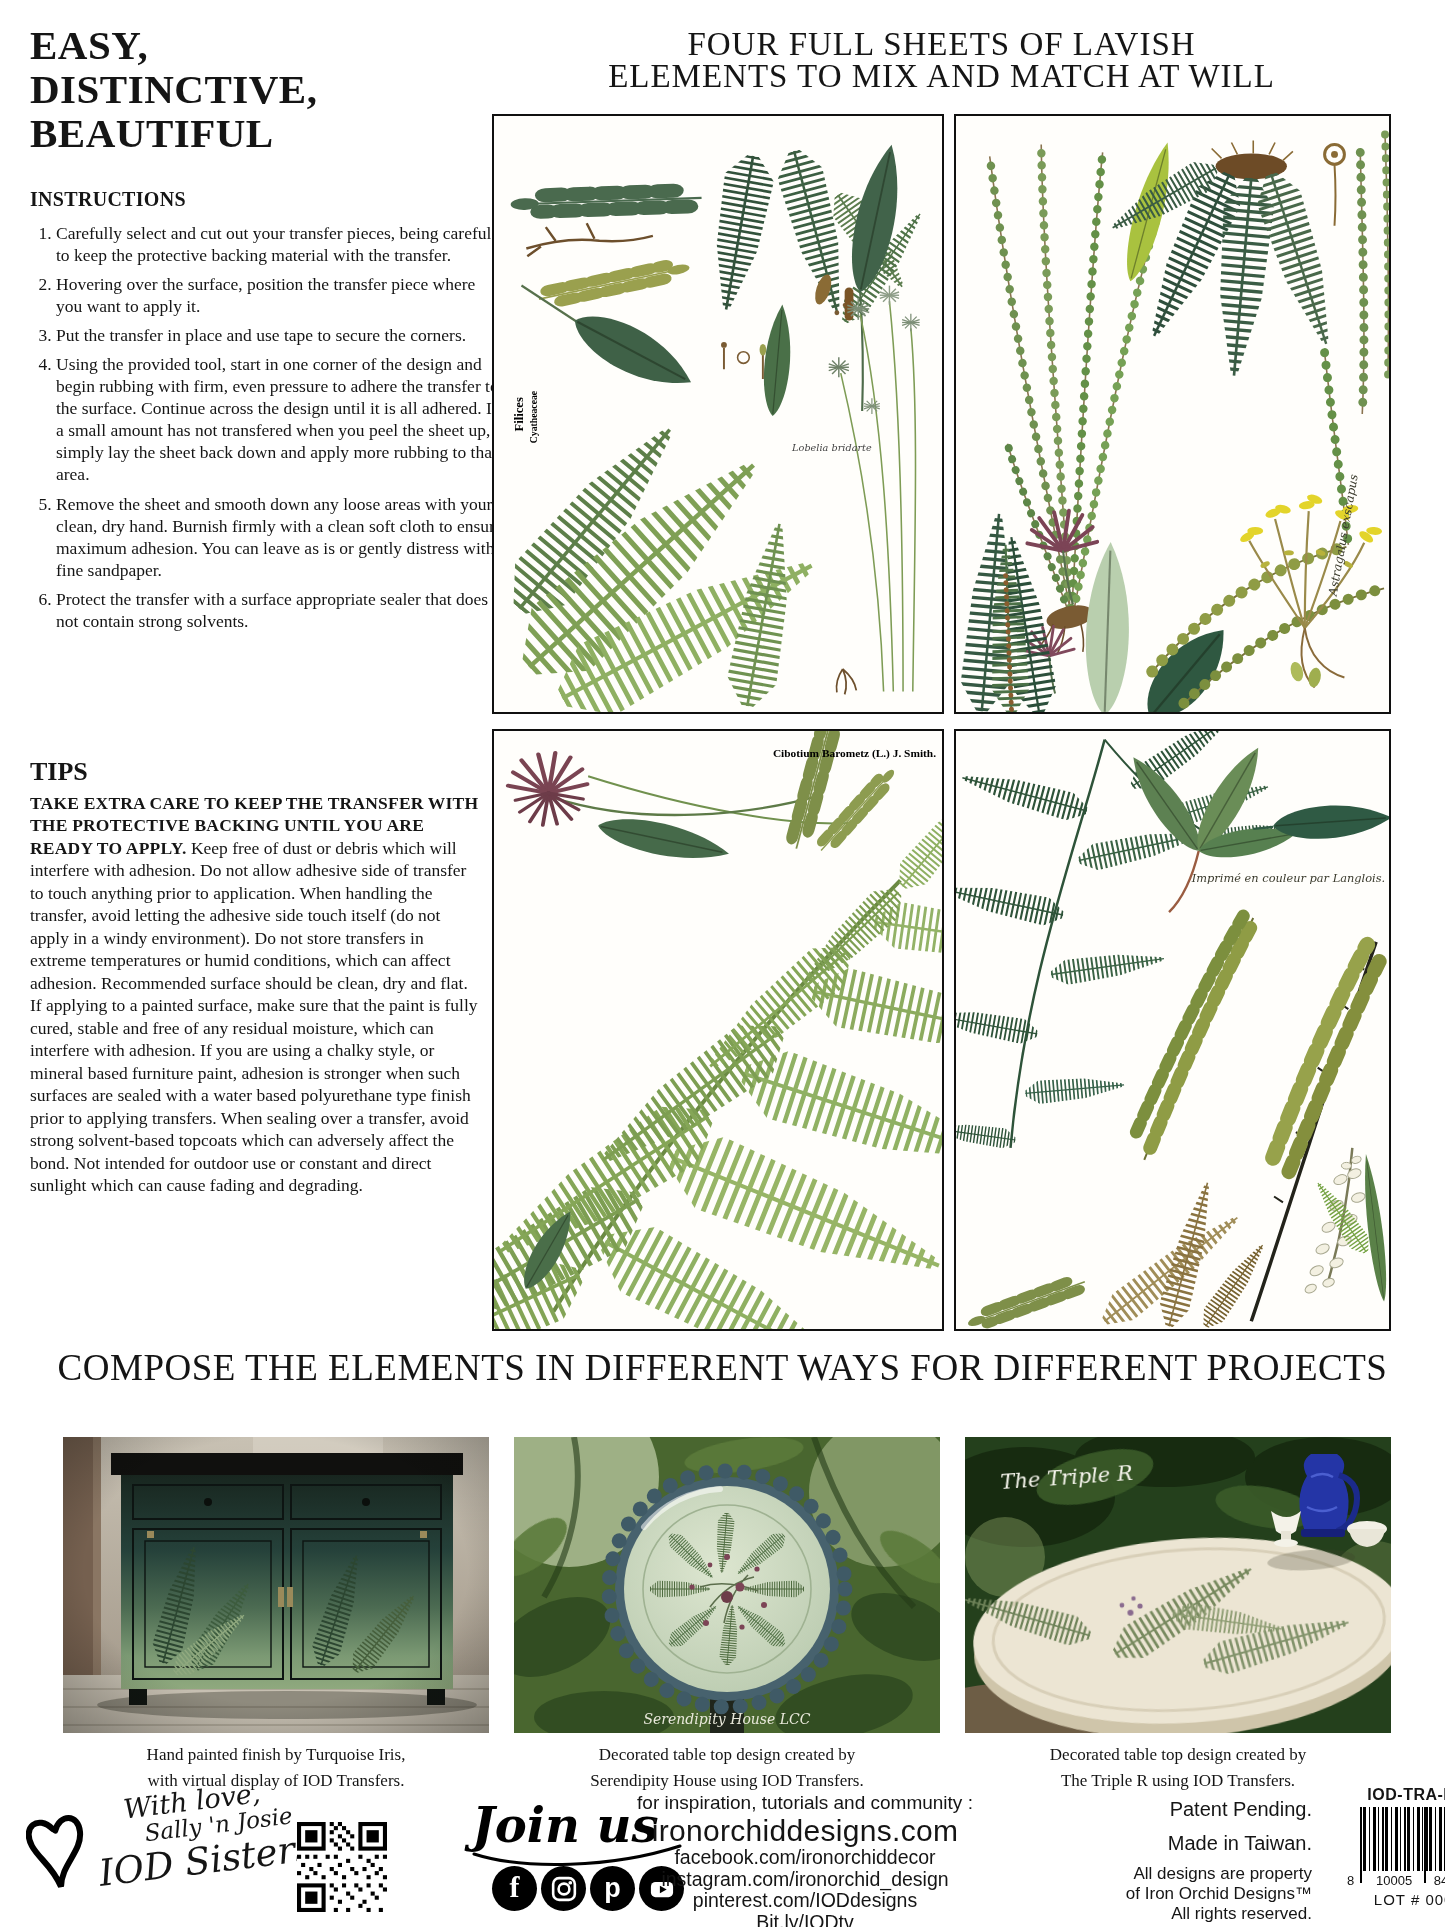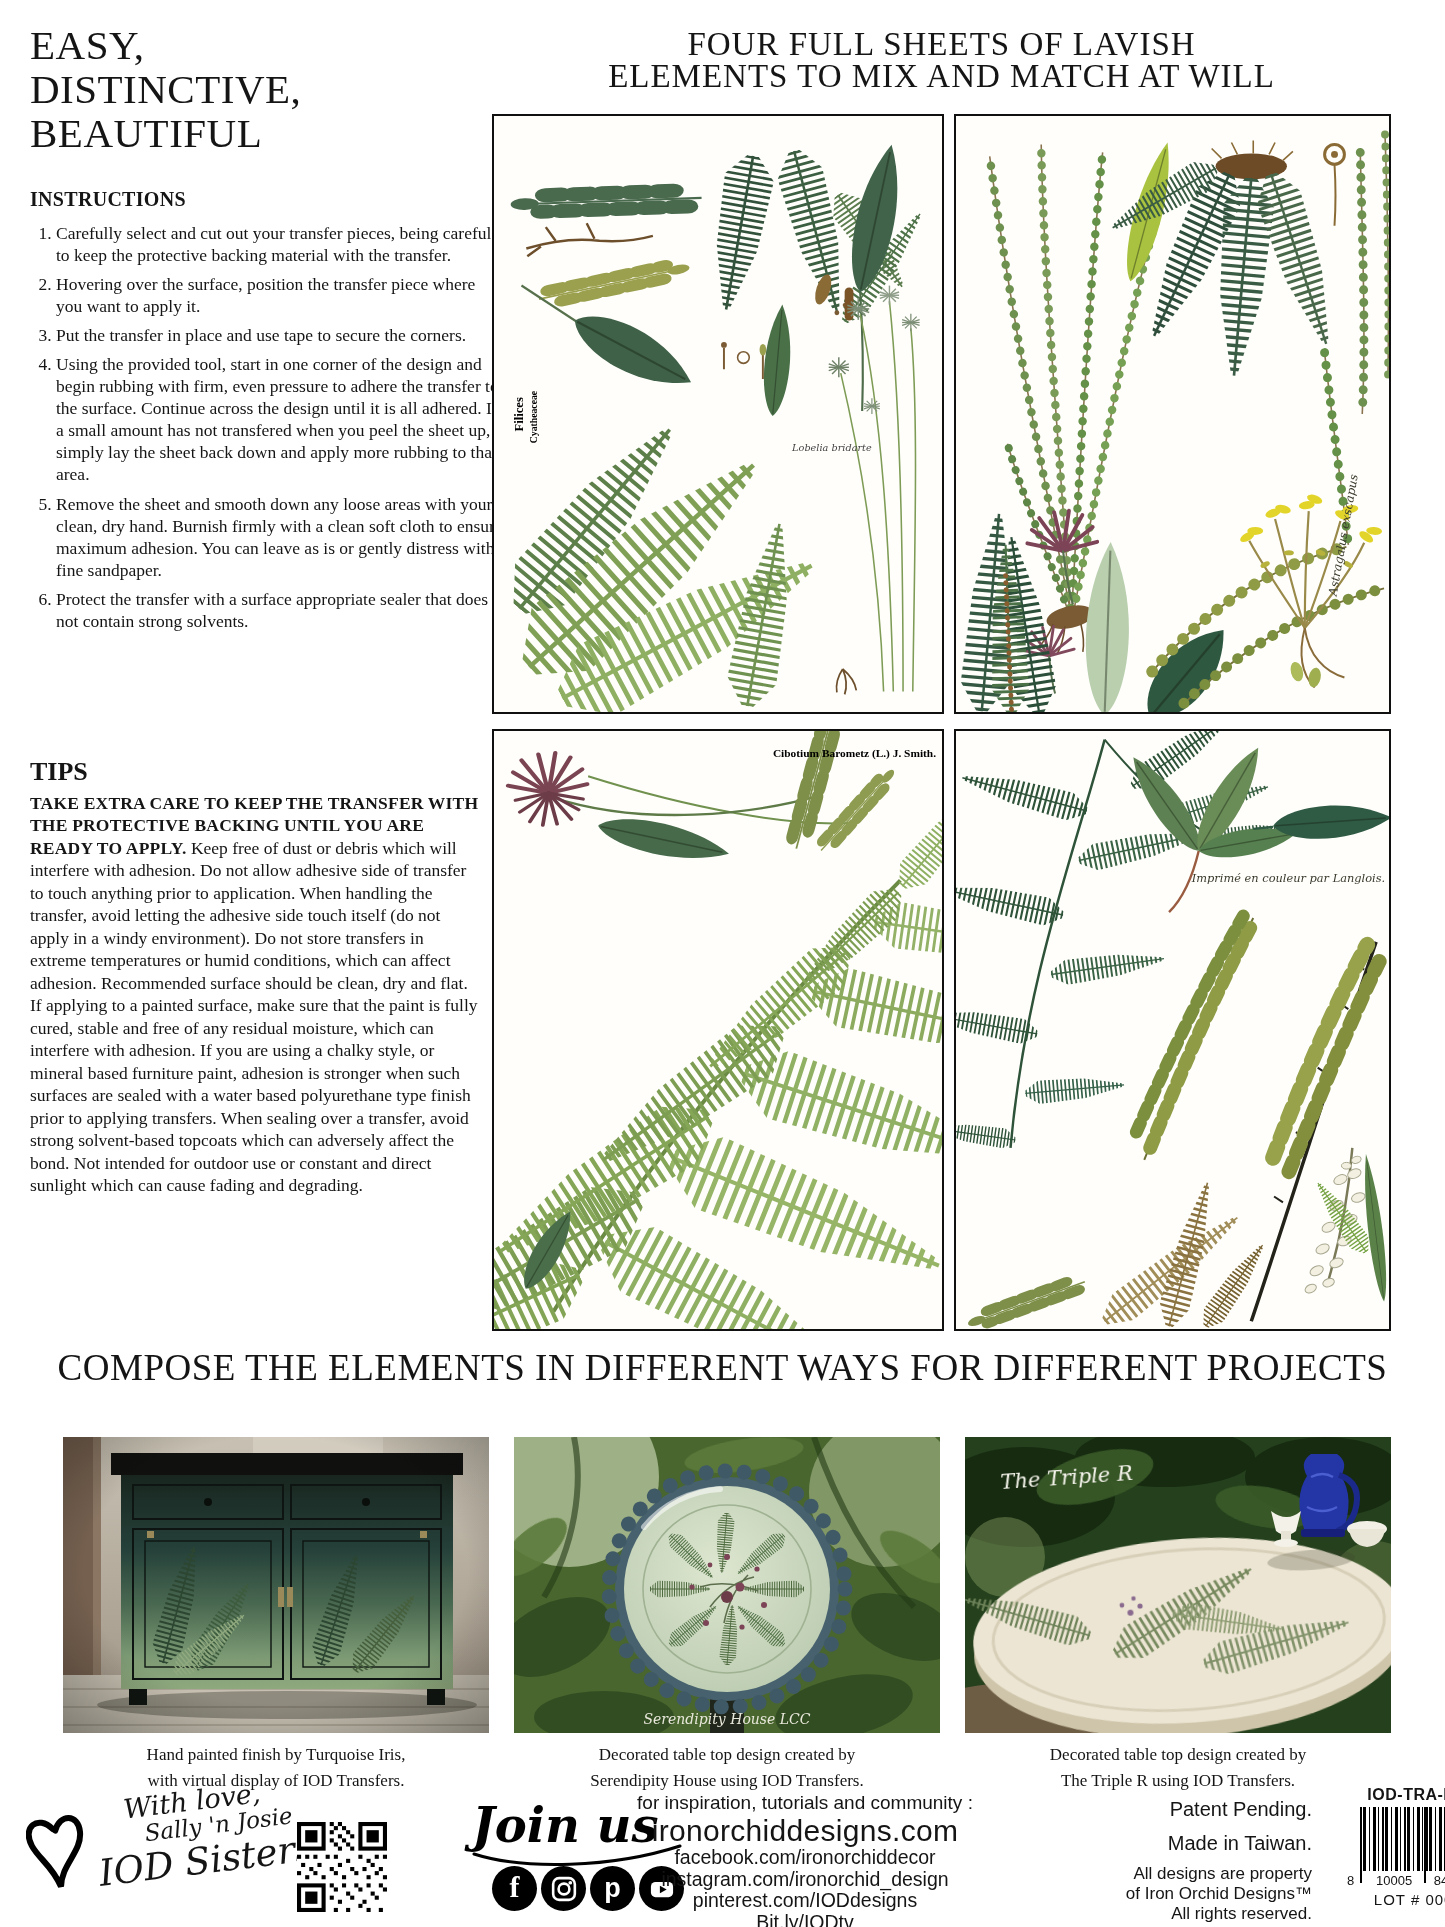--- a/index.html
+++ b/index.html
@@ -3,21 +3,21 @@
 <meta charset="utf-8">
 <style>
   html,body{margin:0;padding:0;background:#9a9a9a;}
   .page{position:relative;width:1445px;height:1927px;background:#ffffff;margin:0 auto;
         font-family:"Liberation Serif",serif;color:#151515;overflow:hidden;}
   .abs{position:absolute;}
   .sans{font-family:"Liberation Sans",sans-serif;}
   .preline{white-space:pre-line;}
 
   
-  .main-title{font-size:41px;font-weight:normal;line-height:1.07;letter-spacing:.5px;}
+  .main-title{font-size:41px;font-weight:bold;line-height:1.07;letter-spacing:.5px;}
   .sec-head{font-size:20px;font-weight:bold;letter-spacing:.3px;}
   .instructions-list{margin:0;padding:0 0 0 26px;width:447px;font-size:17.5px;line-height:1.26;font-family:Liberation Serif, serif;}
   .instructions-list li{margin-bottom:7px;}
   .tips-head{font-size:26px;font-weight:bold;}
   .tips-body{margin:0;width:452px;font-size:17.5px;line-height:1.285;}
   .tips-body b{letter-spacing:.2px;}
 
   
   .sheets-title{font-size:33px;line-height:32px;text-align:center;letter-spacing:1px;}
   .banner{font-size:37px;text-align:center;letter-spacing:.5px;}

